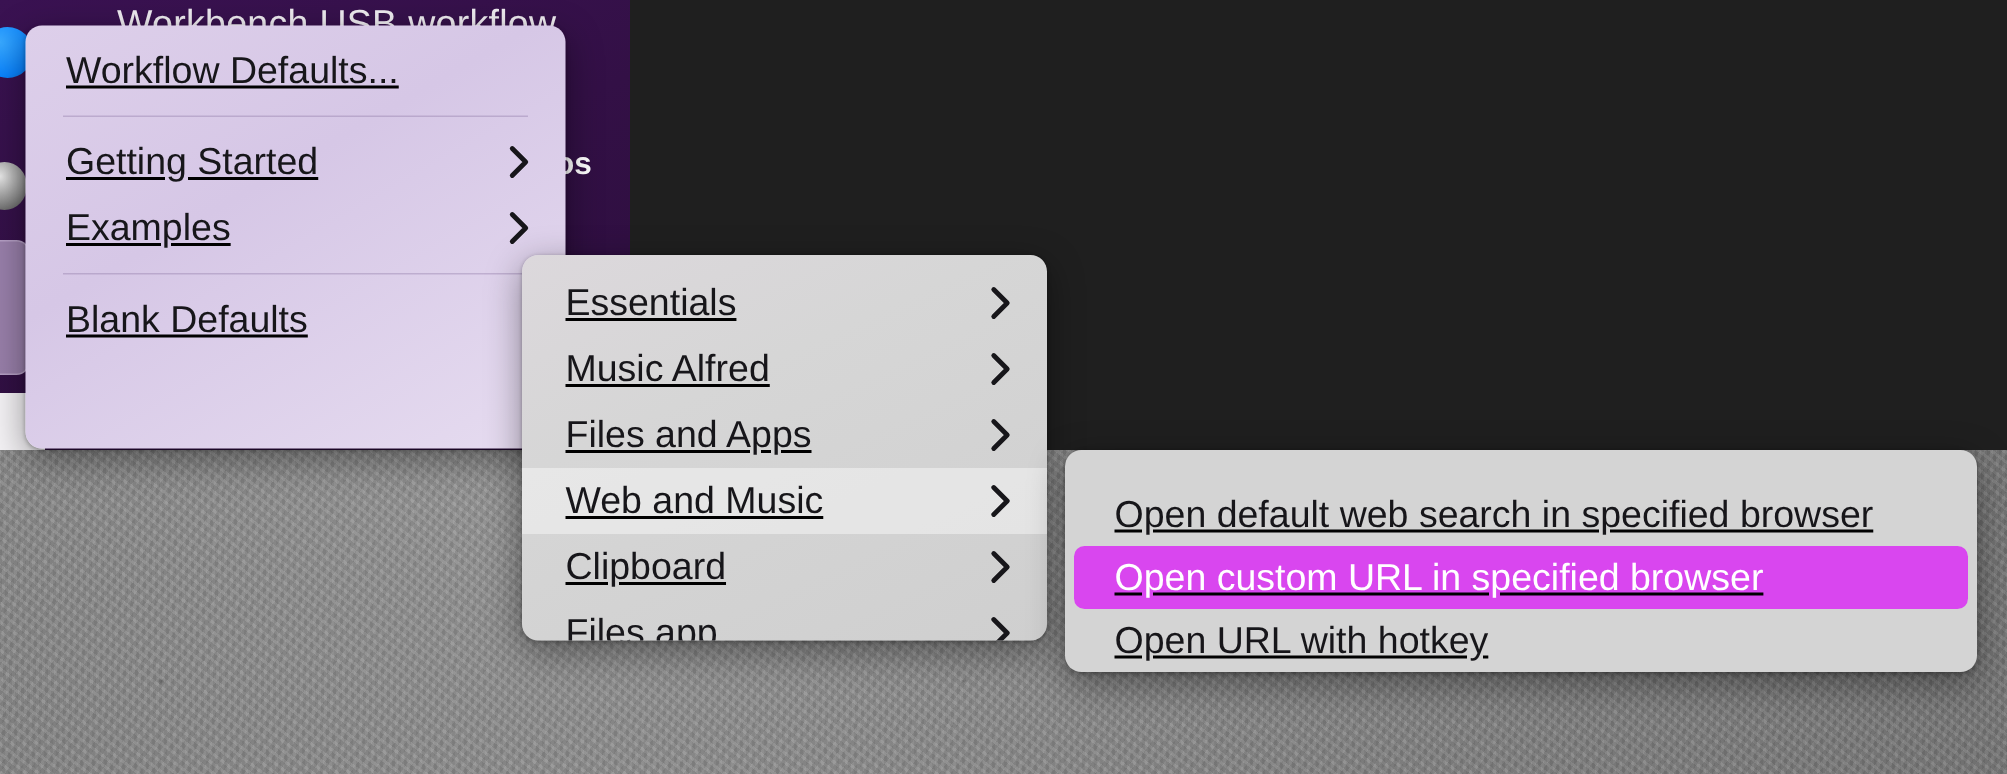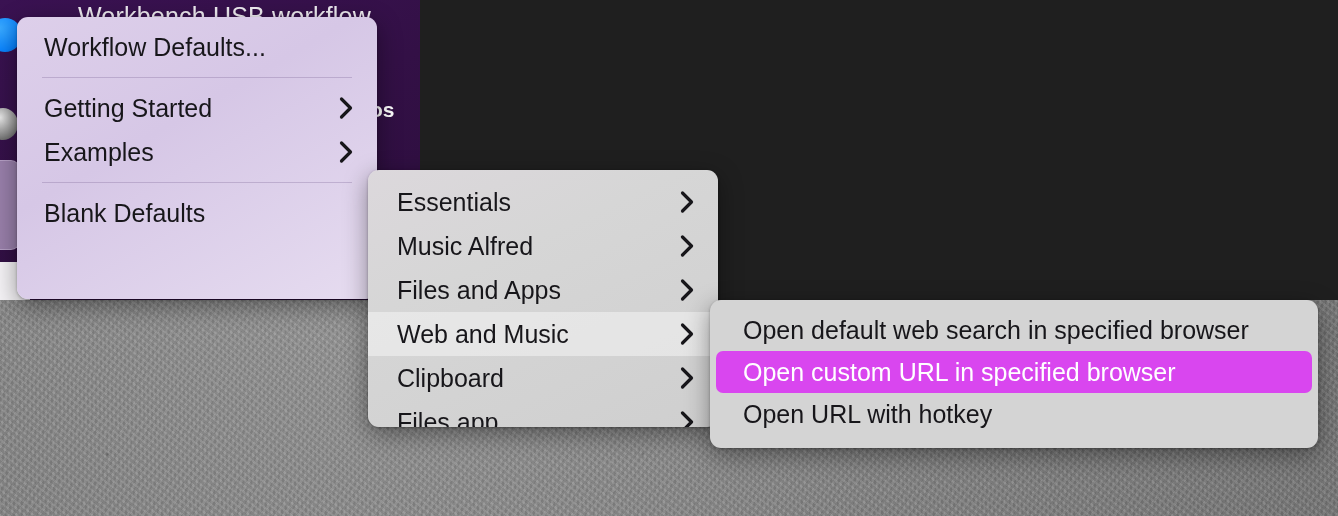--- a/index.html
+++ b/index.html
@@ -115,21 +115,21 @@
   }
 
   
   .menu {
     position: absolute;
     border-radius: 11px;
     box-shadow: 0 7px 24px rgba(0,0,0,.40), 0 1px 3px rgba(0,0,0,.28);
     overflow: hidden;
     box-sizing: border-box;
   }
-  .menu-inner { padding: 6px 0; }
+  .menu-inner { padding: 6px 0; text-decoration: underline; }
 
   .menu-item {
     position: relative;
     display: flex;
     align-items: center;
     justify-content: space-between;
     box-sizing: border-box;
     white-space: nowrap;
   }
   .menu-item .label {
@@ -161,41 +161,41 @@
   #menu1 .menu-item.hl {
     background: rgba(255,255,255,0.26);
   }
   #menu1 .sep {
     margin: 8px 25px;
     background: rgba(120,96,145,0.30);
   }
 
   
   #menu2 {
-    left: 368px; top: 170px;
+    left: 348px; top: 170px;
     width: 350px; height: 257px;
     background: linear-gradient(155deg, #dcd8dc 0%, #d6d6d6 35%, #cfcfcf 100%);
   }
   #menu2 .menu-inner { padding: 10px 0 12px 0; }
   #menu2 .menu-item {
     height: 44px;
     padding: 0 22px 0 29px;
     font-size: 25px;
   }
   #menu2 .menu-item.hl {
     background: rgba(255,255,255,0.42);
   }
 
   
   #menu3 {
     left: 710px; top: 300px;
     width: 608px; height: 148px;
     background: #d4d4d4;
   }
-  #menu3 .menu-inner { padding: 9px 0 11px 0; }
+  #menu3 .menu-inner { padding: 22px 0 11px 0; }
   #menu3 .menu-item {
     height: 42px;
     padding: 0 22px 0 27px;
     font-size: 25px;
     margin: 0 6px;
     border-radius: 7px;
   }
   #menu3 .menu-item.selected {
     background: #d946ef;
   }

